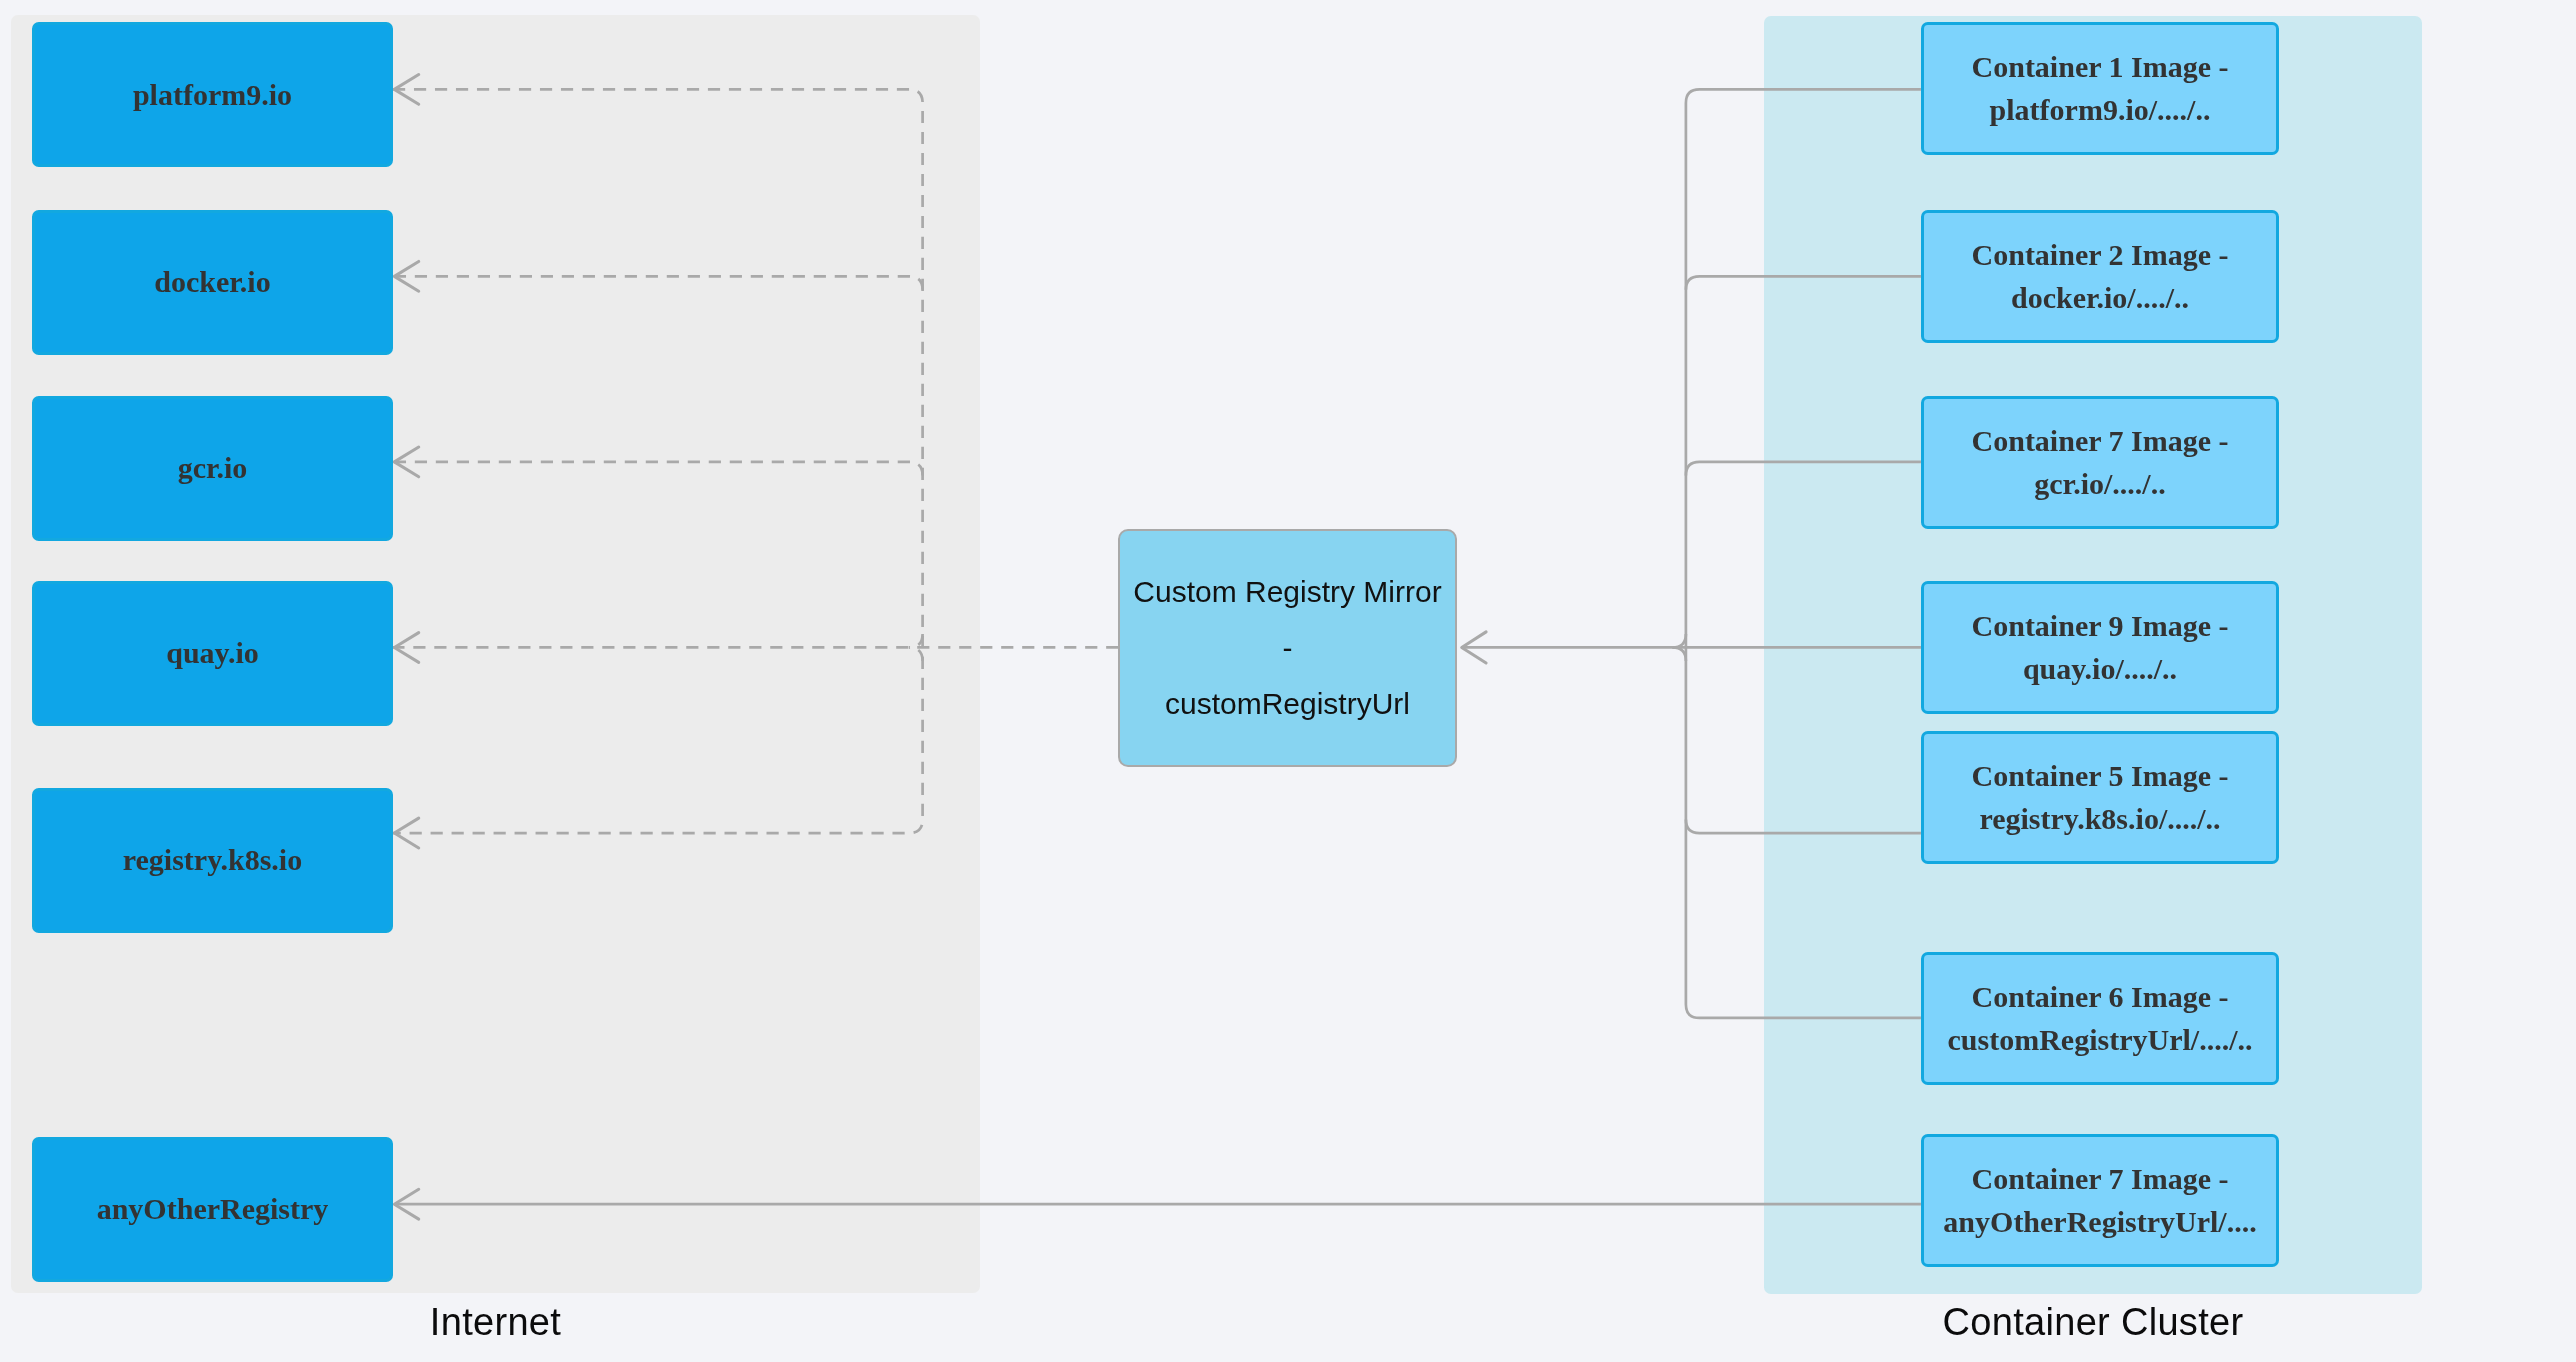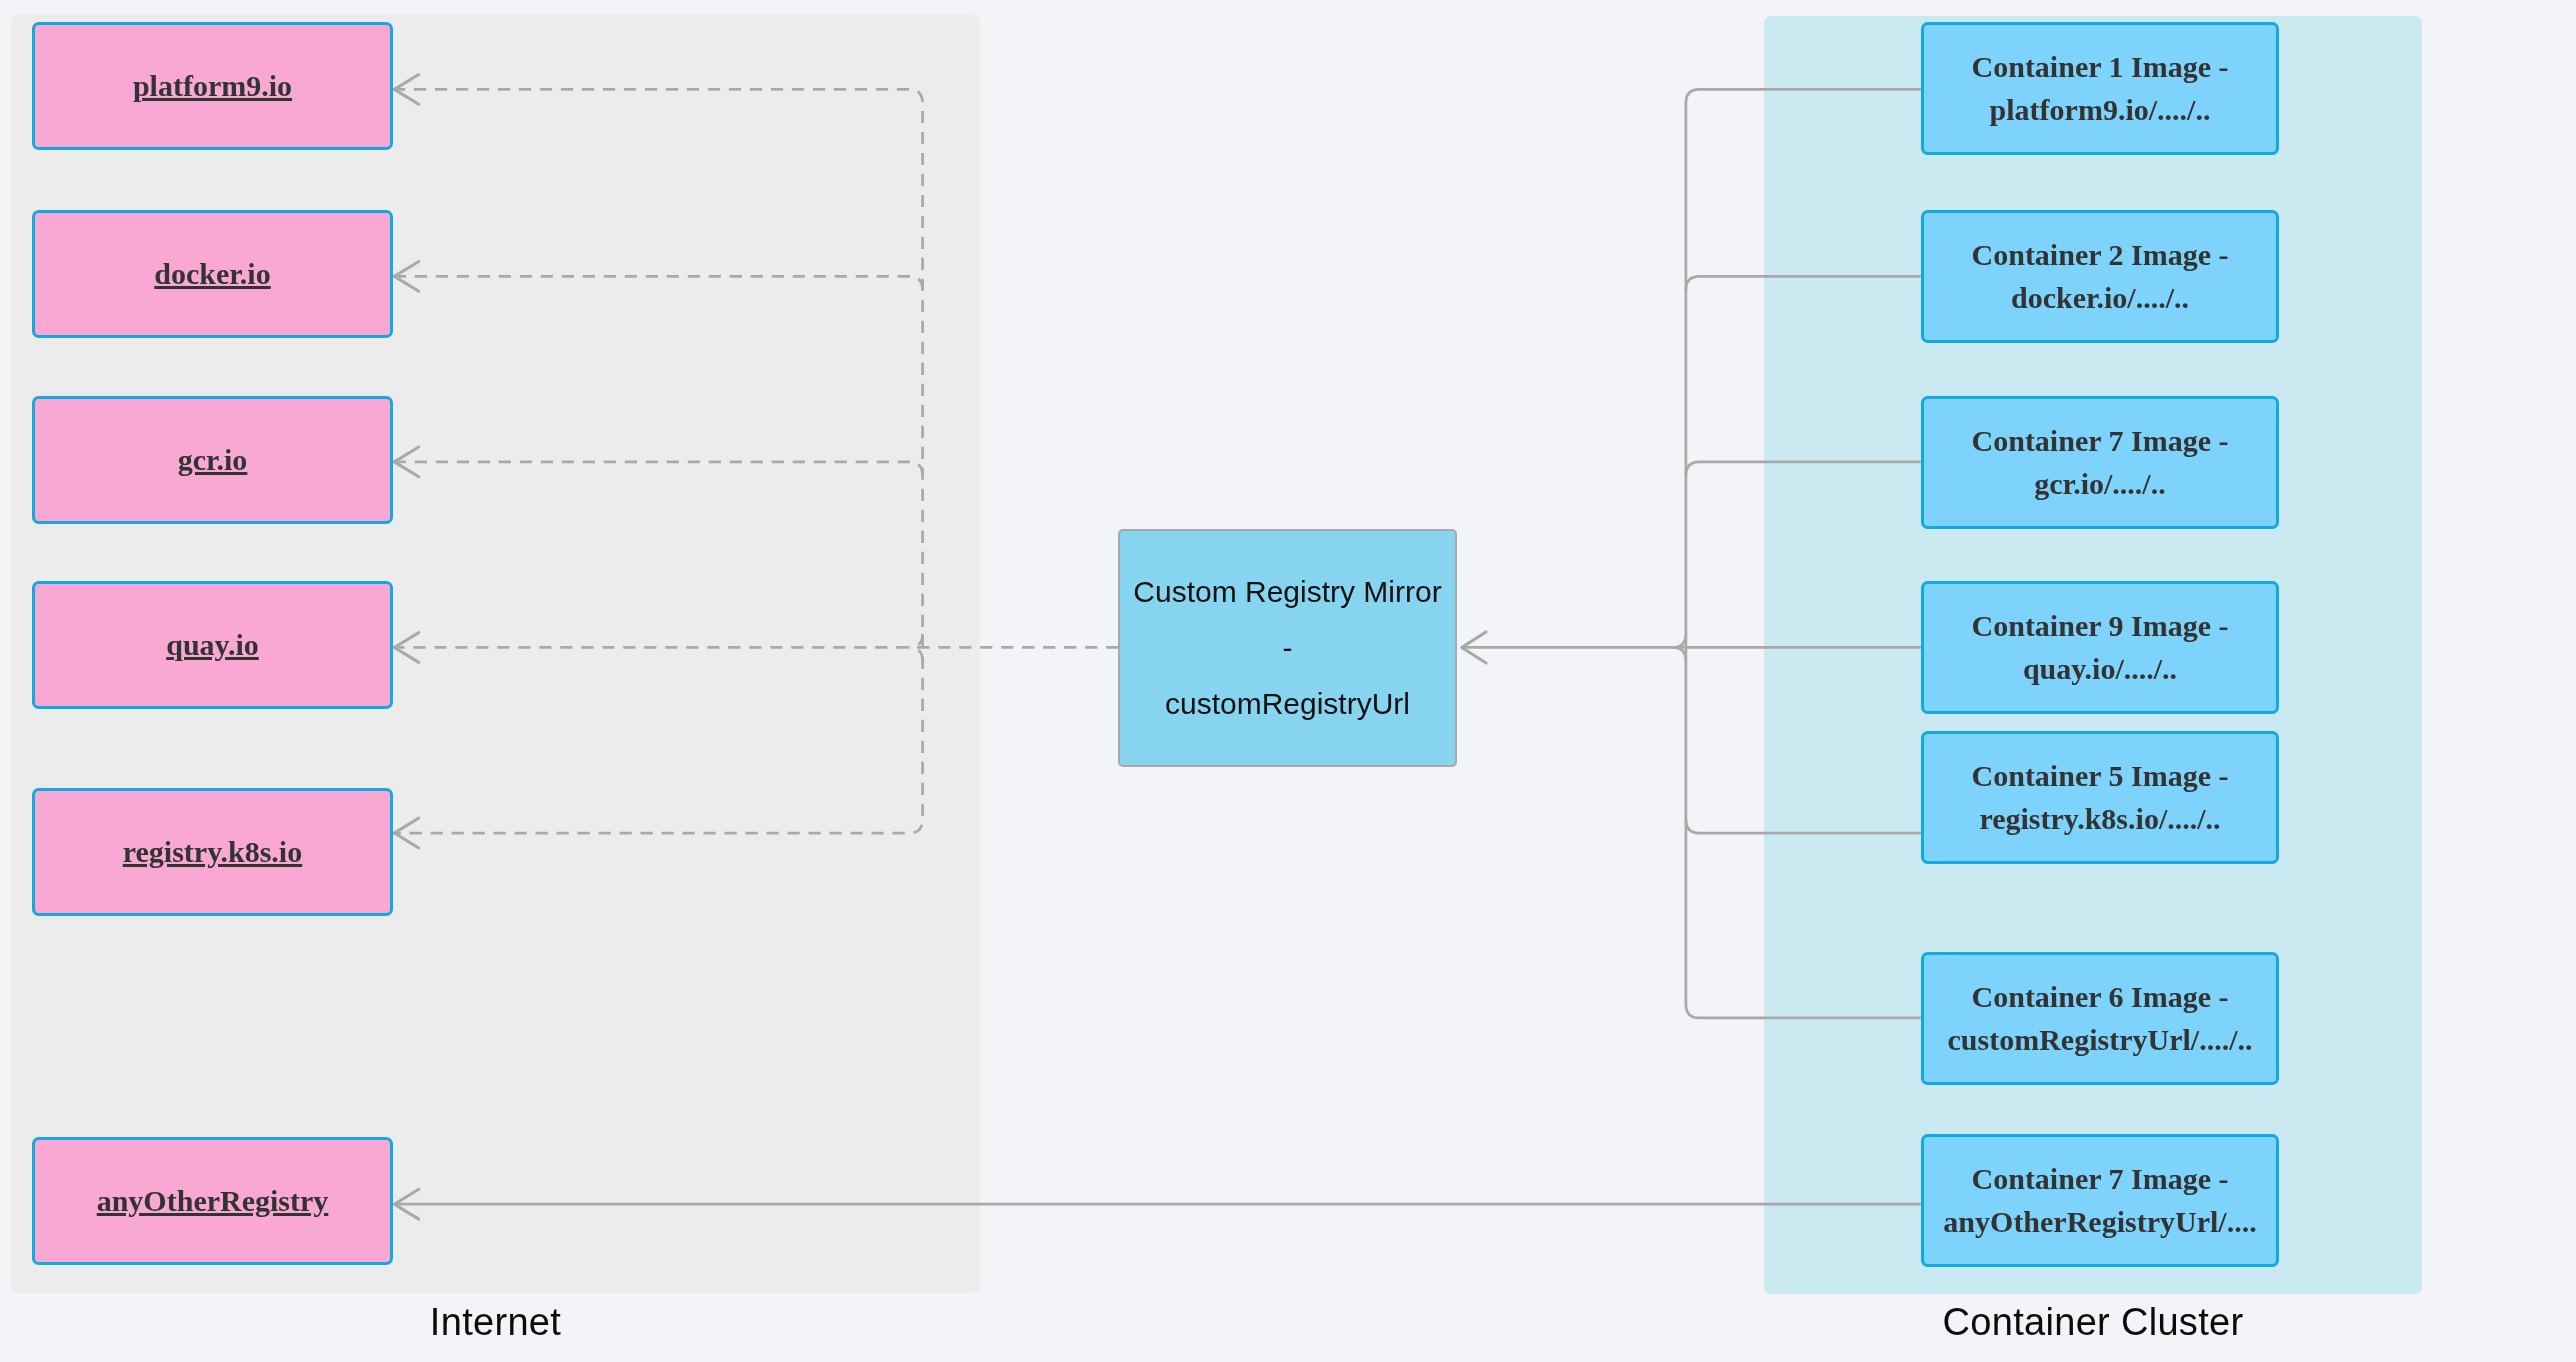--- a/index.html
+++ b/index.html
@@ -20,26 +20,26 @@
   .caption-k8s{left:1764px;width:658px;}
   svg.edges{position:absolute;left:0;top:0;z-index:1;}
   .node{
     position:absolute;z-index:2;box-sizing:border-box;
     border:3.4px solid #12a8e0;border-radius:6.8px;
     display:flex;flex-direction:column;align-items:center;justify-content:center;
     text-align:center;color:#333333;
     font-family:"Liberation Serif","DejaVu Serif",serif;font-weight:600;
     font-size:30px;line-height:1.42;
   }
-  .reg{left:32px;width:361px;height:128px;background:#f9a8d4;text-decoration:underline;}
+  .reg{left:32px;width:361px;height:145px;background:#0ea5e9;}
   .ctr{left:1921px;width:358px;height:133px;background:#7dd3fc;}
   .mirror{
     position:absolute;z-index:2;box-sizing:border-box;
     left:1118px;top:529px;width:339px;height:238px;
-    background:#87d4f1;border:2.7px solid #a9a9a9;border-radius:5px;
+    background:#87d4f1;border:2.7px solid #a9a9a9;border-radius:10px;
     display:flex;flex-direction:column;align-items:center;justify-content:center;
     text-align:center;color:#111;font-size:30px;line-height:1.0;gap:26px;
     font-family:"Liberation Sans", sans-serif;
   }
 </style>
 </head>
 <body>
 
 <div class="panel panel-internet"></div>
 <div class="panel panel-k8s"></div>

